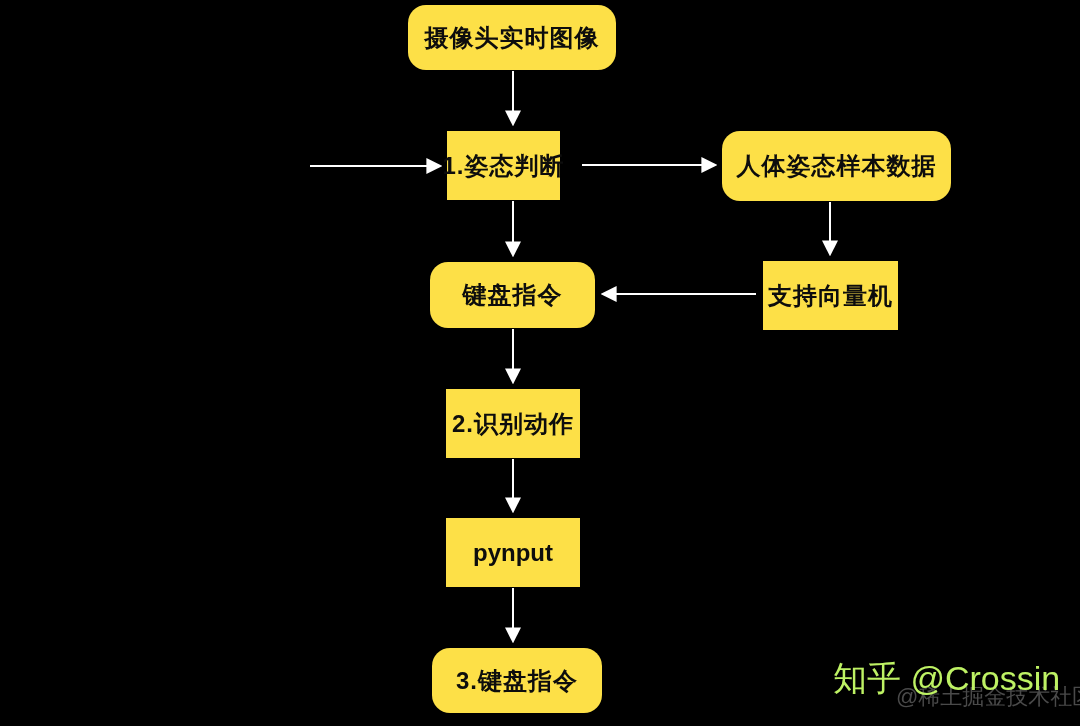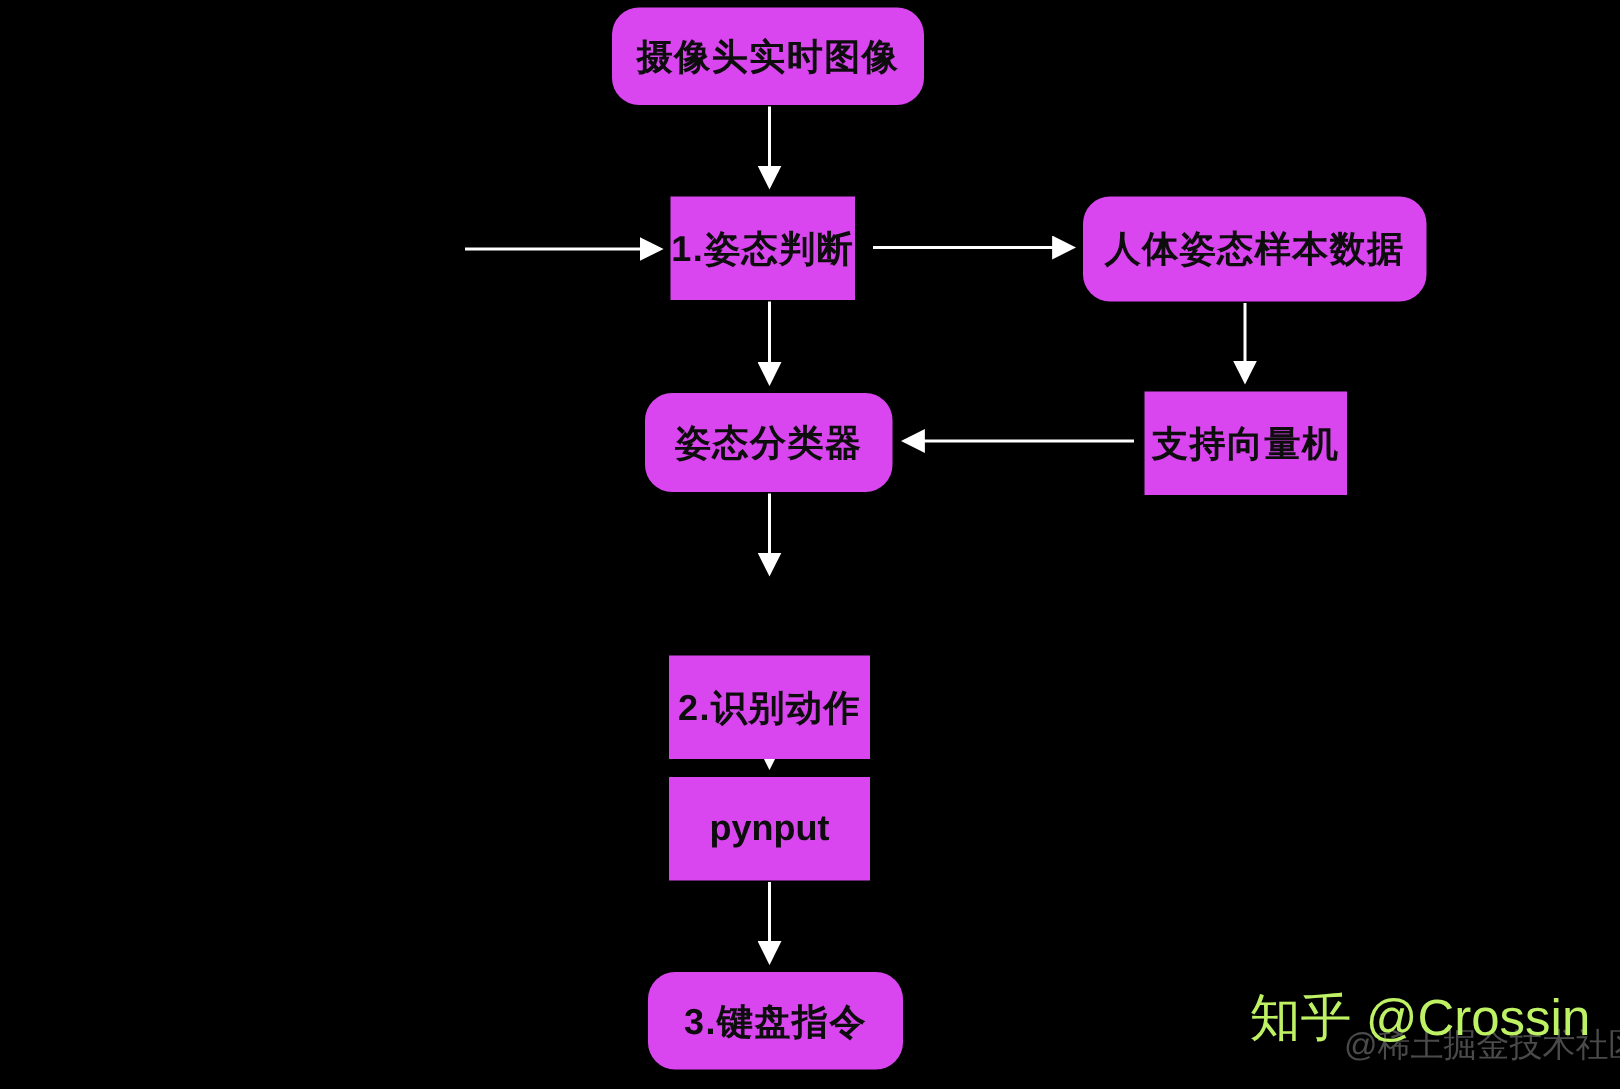--- a/index.html
+++ b/index.html
@@ -18,41 +18,41 @@
   .arrows-layer {
     position: absolute;
     left: 0;
     top: 0;
     width: 1080px;
     height: 726px;
     pointer-events: none;
   }
   .node {
     position: absolute;
-    background: #d946ef;
+    background: #fde047;
     color: #0d0d0d;
     display: flex;
     align-items: center;
     justify-content: center;
     font-size: 24px;
     font-weight: bold;
     letter-spacing: 1px;
     white-space: nowrap;
     box-sizing: border-box;
   }
   .node.rounded { border-radius: 18px; }
   .node.rect    { border-radius: 0; }
 
   #node-camera      { left: 408px; top: 5px;   width: 208px; height: 65px; }
   #node-pose-model  { left: 122px; top: 132px; width: 183px; height: 70px; }
-  #node-step1       { left: 447px; top: 131px; width: 123px; height: 69px; }
+  #node-step1       { left: 447px; top: 131px; width: 113px; height: 69px; }
   #node-sample-data { left: 722px; top: 131px; width: 229px; height: 70px; }
   #node-classifier  { left: 430px; top: 262px; width: 165px; height: 66px; }
   #node-svm         { left: 763px; top: 261px; width: 135px; height: 69px; font-family: Liberation Serif, serif; }
-  #node-step2       { left: 446px; top: 389px; width: 134px; height: 69px; margin-top: 48px; }
+  #node-step2       { left: 446px; top: 389px; width: 134px; height: 69px; }
   #node-pynput      { left: 446px; top: 518px; width: 134px; height: 69px; letter-spacing: 0; }
   #node-step3       { left: 432px; top: 648px; width: 170px; height: 65px; }
 
   .wm-juejin {
     position: absolute;
     left: 896px;
     top: 682px;
     color: #4a4a4a;
     font-size: 22px;
     white-space: nowrap;
@@ -100,21 +100,21 @@
     <line x1="513" y1="588" x2="513" y2="641" stroke="#ffffff" stroke-width="2" marker-end="url(#arrow)"></line>
   </svg>
 
   <div id="node-camera" class="node rounded">摄像头实时图像</div>
 
 
   <div id="node-step1" class="node rect">1.姿态判断</div>
 
   <div id="node-sample-data" class="node rounded">人体姿态样本数据</div>
 
-  <div id="node-classifier" class="node rounded">姿态分类器</div>
+  <div id="node-classifier" class="node rounded">键盘指令</div>
 
   <div id="node-svm" class="node rect">支持向量机</div>
 
   <div id="node-step2" class="node rect">2.识别动作</div>
 
   <div id="node-pynput" class="node rect">pynput</div>
 
   <div id="node-step3" class="node rounded">3.键盘指令</div>
 
   <div class="wm-juejin">@稀土掘金技术社区</div>

